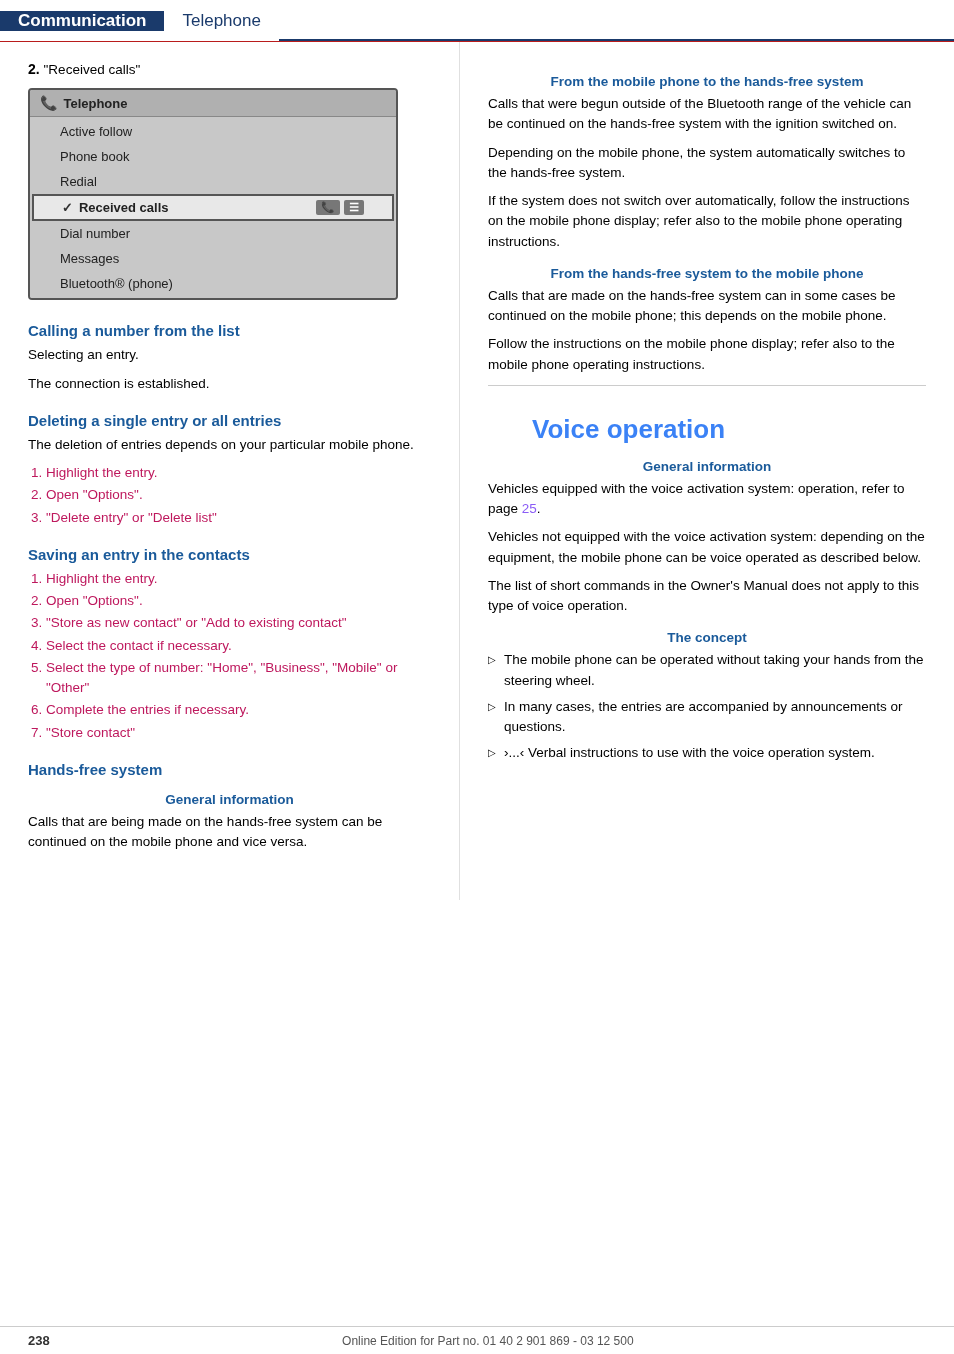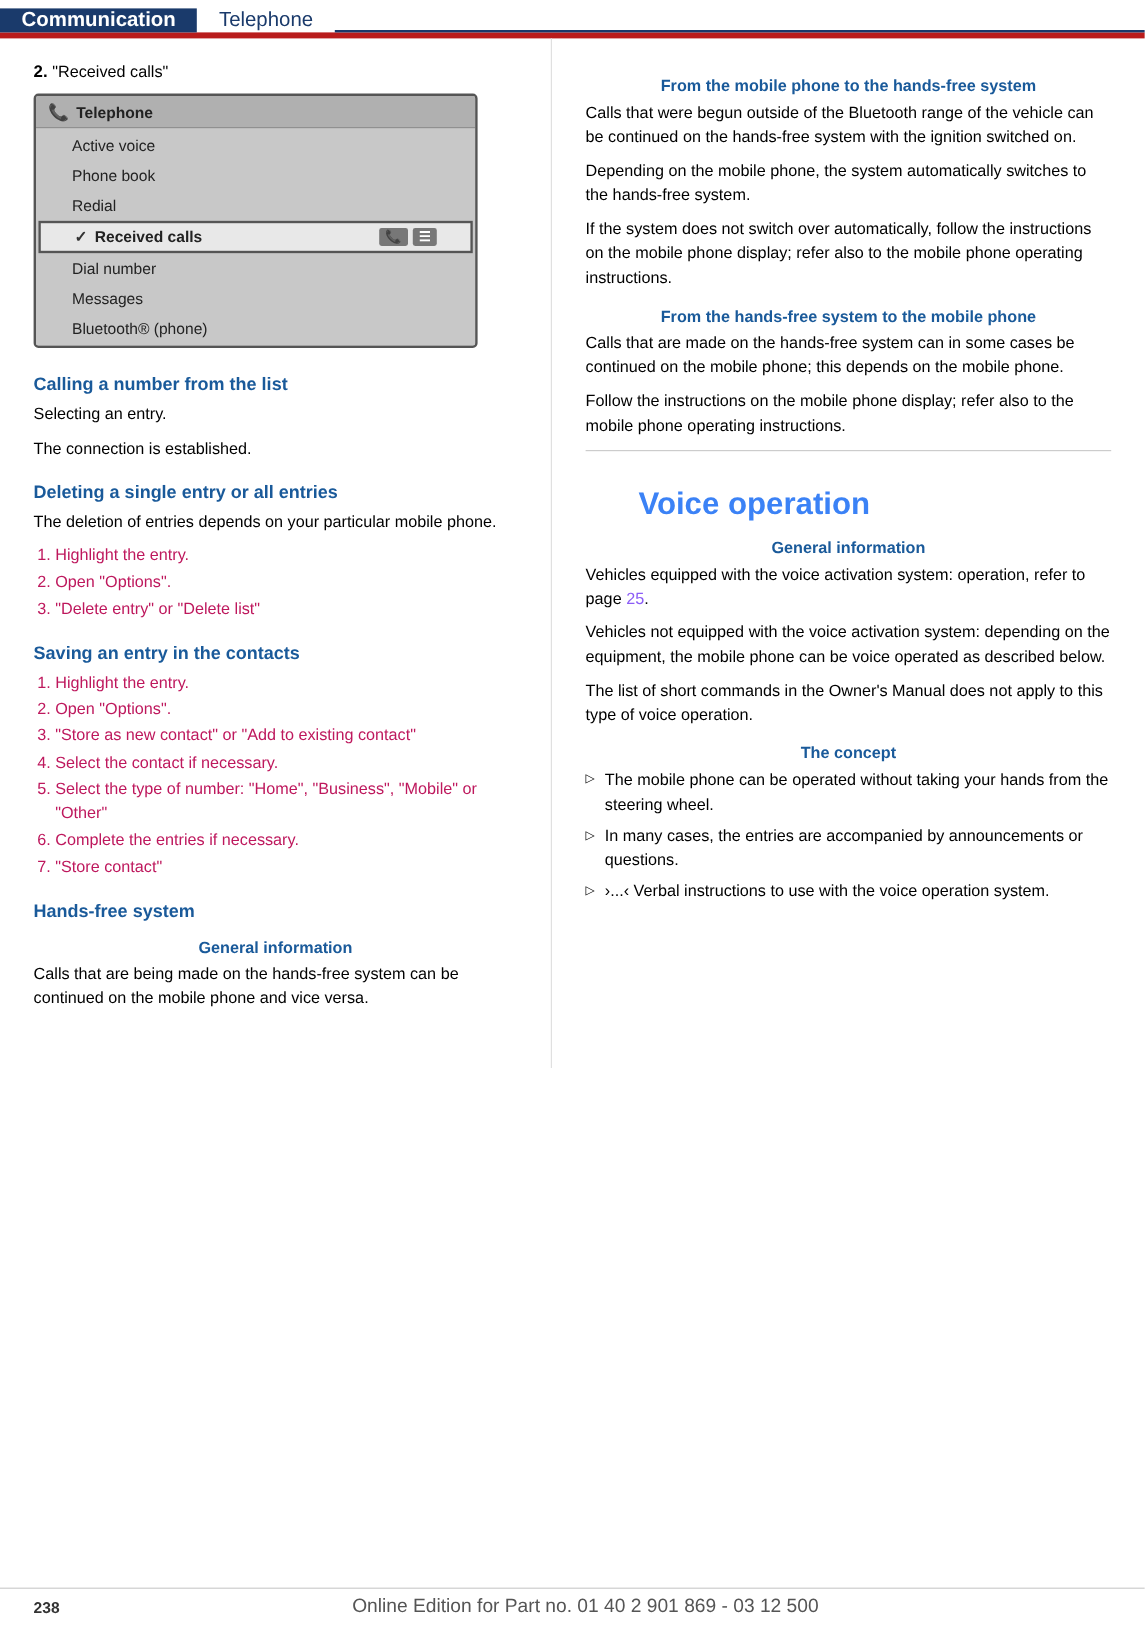--- a/index.html
+++ b/index.html
@@ -9,23 +9,23 @@
       background: #fff;
       color: #000;
       width: 954px;
       min-height: 1354px;
       position: relative;
     }
 
     
     .header {
       display: flex;
-      align-items: flex-end;
-      height: 32px;
-      border-bottom: 5px solid #b91c1c;
+      align-items: center;
+      height: 42px;
+      border-bottom: 1px solid #b91c1c;
     }
     .header-comm {
       background: #1a3a6b;
       color: #fff;
       padding: 0 18px;
       display: flex;
       align-items: center;
       font-size: 17px;
       font-weight: bold;
     }
@@ -210,21 +210,21 @@
       padding: 6px 28px;
       border-top: 1px solid #ccc;
       font-size: 12px;
       color: #333;
     }
     .footer-page {
       font-weight: bold;
       font-size: 13px;
     }
     .footer-center {
-      font-size: 16px;
+      font-size: 12px;
       color: #555;
     }
   </style>
 </head>
 <body>
 
 <div class="header">
   <div class="header-comm">Communication</div>
   <div class="header-tel">Telephone</div>
   <div class="header-line"></div>
@@ -238,21 +238,21 @@
       <span class="step-num">2.</span>
       <span class="body-text" style="display:inline;">"Received calls"</span>
     </div>
 
     <div class="phone-ui">
       <div class="phone-title-bar">
         <span class="phone-icon">📞</span>
         <span>Telephone</span>
       </div>
       <div class="phone-menu">
-        <div class="phone-menu-item">Active voice</div>
+        <div class="phone-menu-item">Active follow</div>
         <div class="phone-menu-item">Phone book</div>
         <div class="phone-menu-item">Redial</div>
         <div class="phone-menu-item selected">
           <span class="checkmark">✓</span> Received calls
           <span style="margin-left:auto;display:flex;gap:4px;">
             <span style="background:#777;color:#fff;padding:1px 5px;border-radius:2px;font-size:11px;">📞</span>
             <span style="background:#777;color:#fff;padding:1px 5px;border-radius:2px;font-size:11px;">☰</span>
           </span>
         </div>
         <div class="phone-menu-item">Dial number</div>

